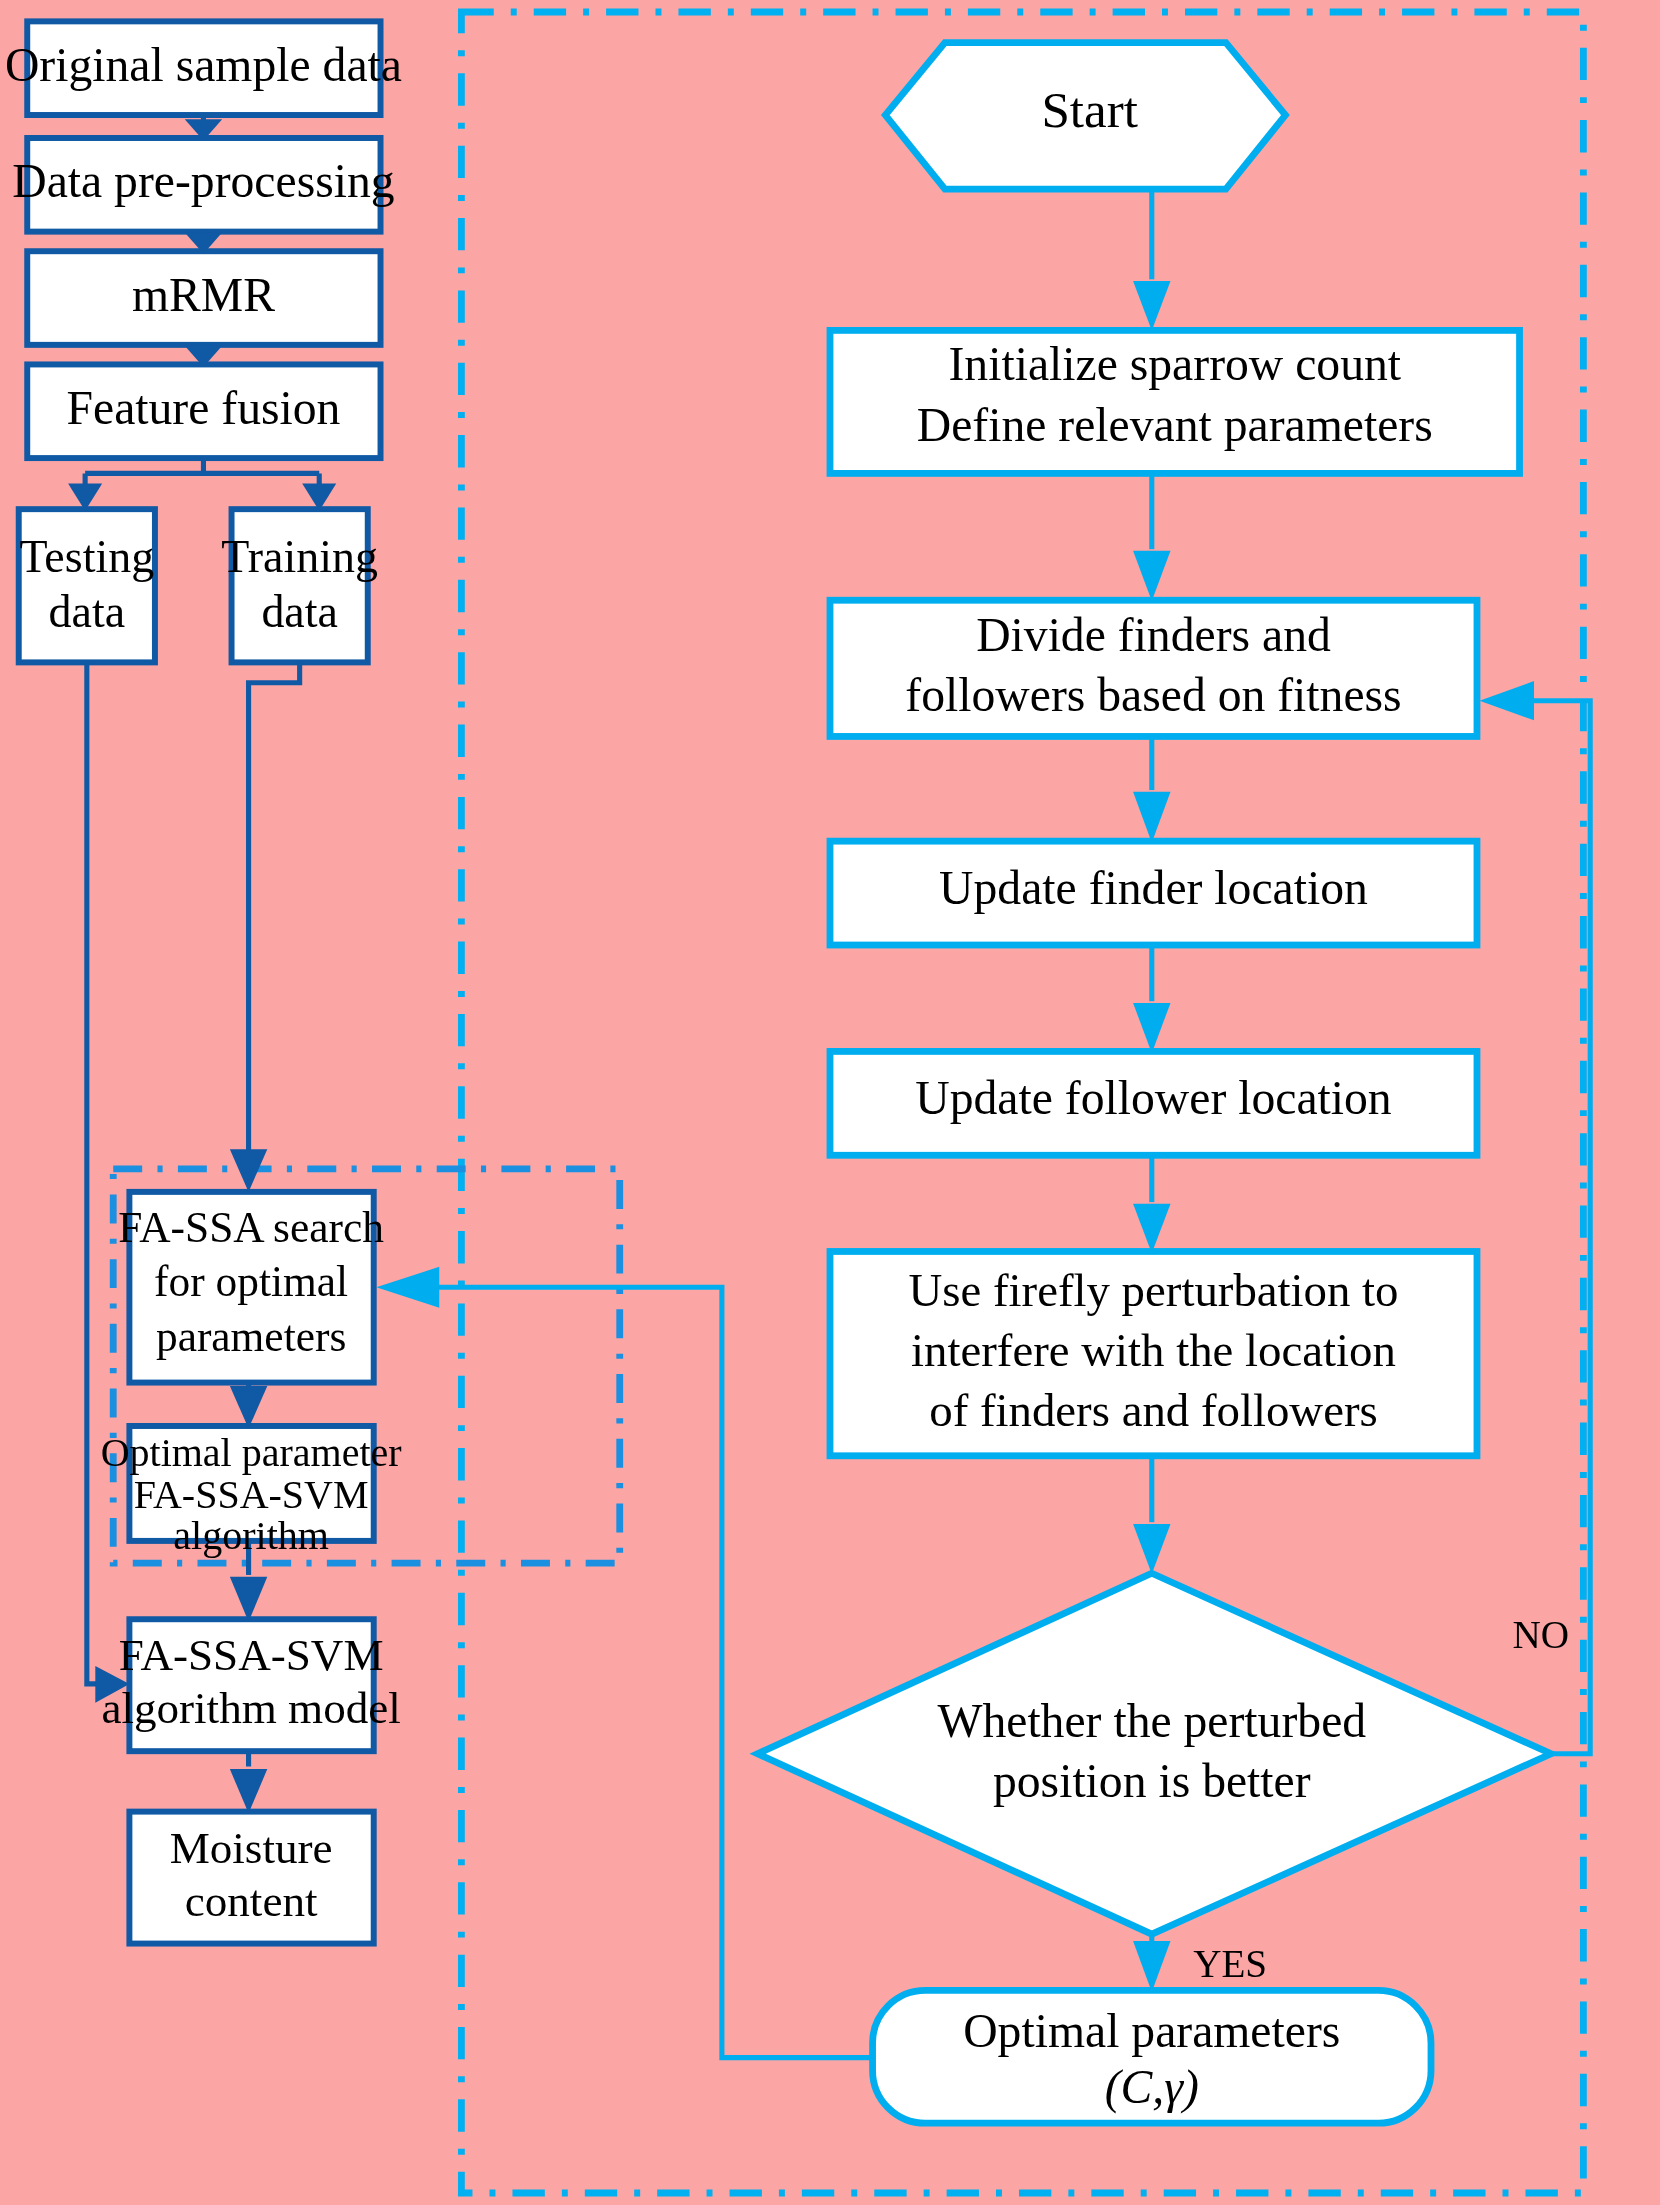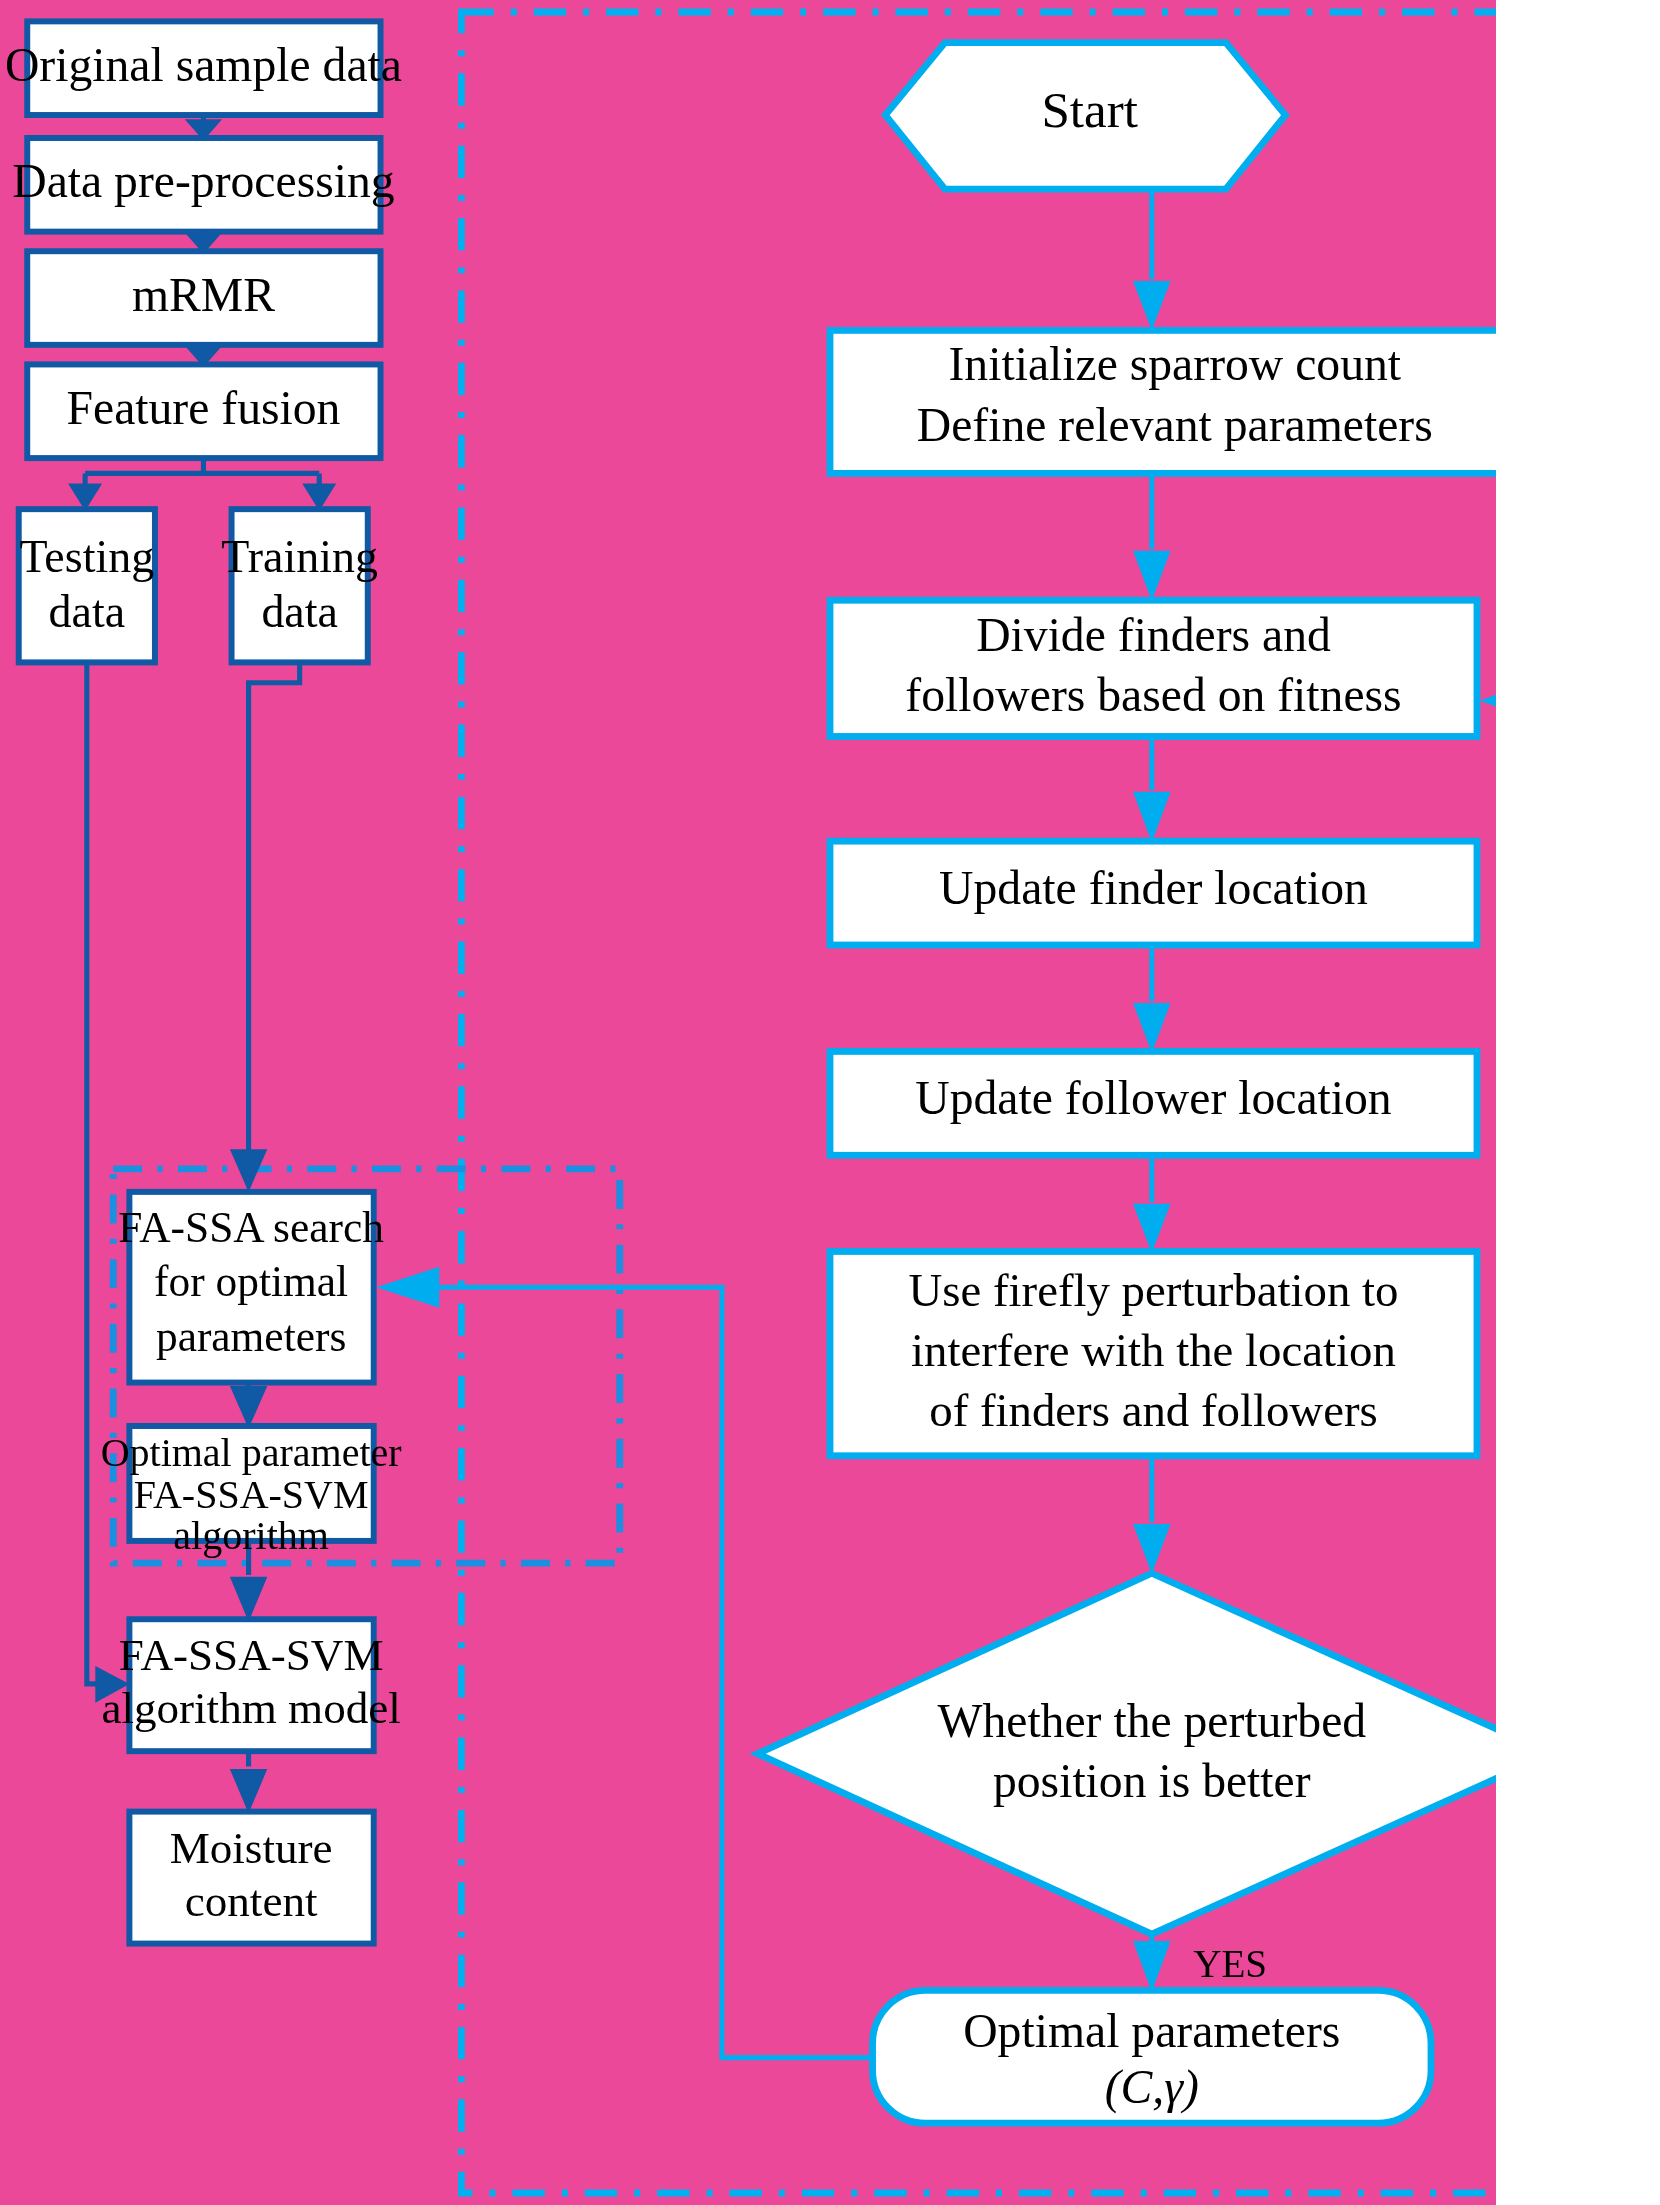--- a/index.html
+++ b/index.html
@@ -2,23 +2,23 @@
 <html style="font-size:13.6px"><head>
 <meta charset="utf-8">
 <style>
   html, body {
     margin: 0;
     padding: 0;
     background: #ffffff;
   }
   #figure {
     position: relative;
-    width: 1496px;
+    width: 1660px;
     height: 2205px;
-    background: #ec4899;
+    background: #fca5a5;
     font-family: "Liberation Serif", "DejaVu Serif", serif;
     overflow: hidden;
   }
   svg.canvas {
     position: absolute;
     inset: 0;
     width: 1660px;
     height: 2205px;
     display: block;
   }

